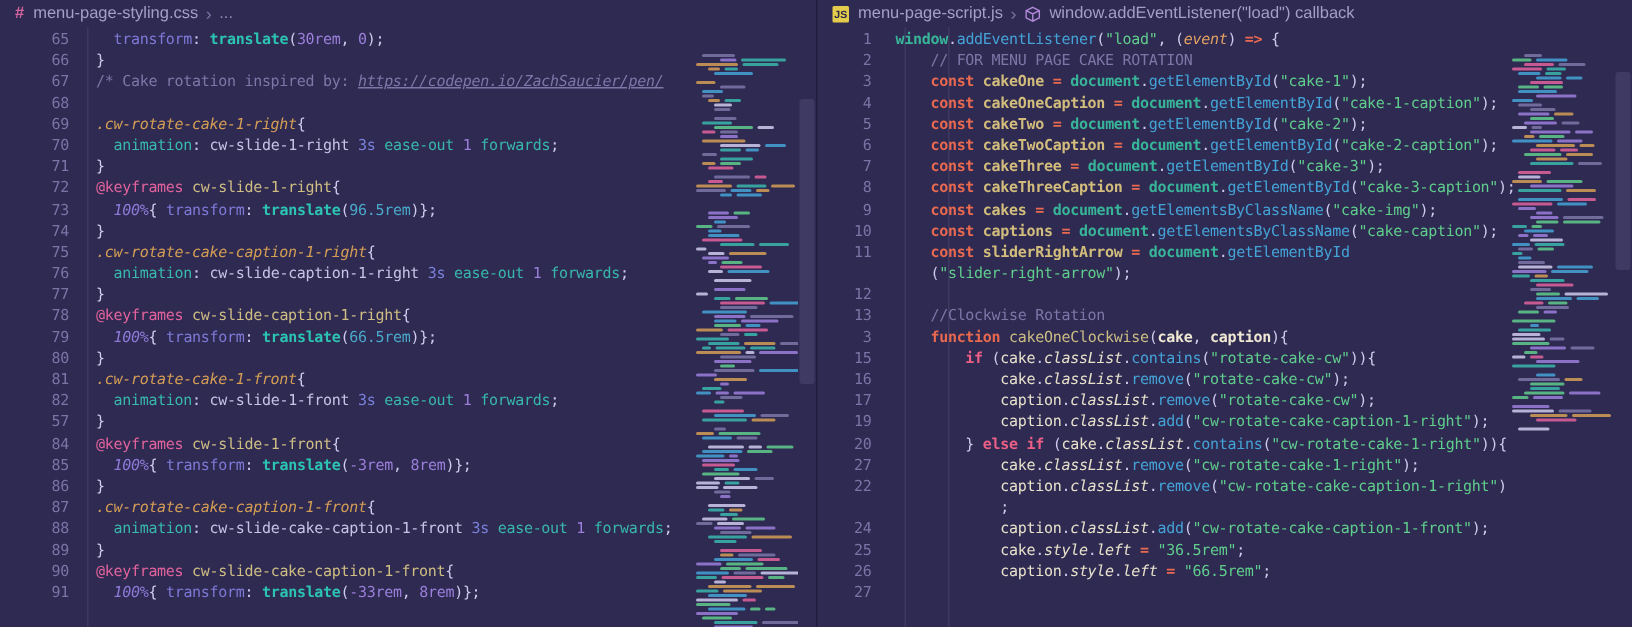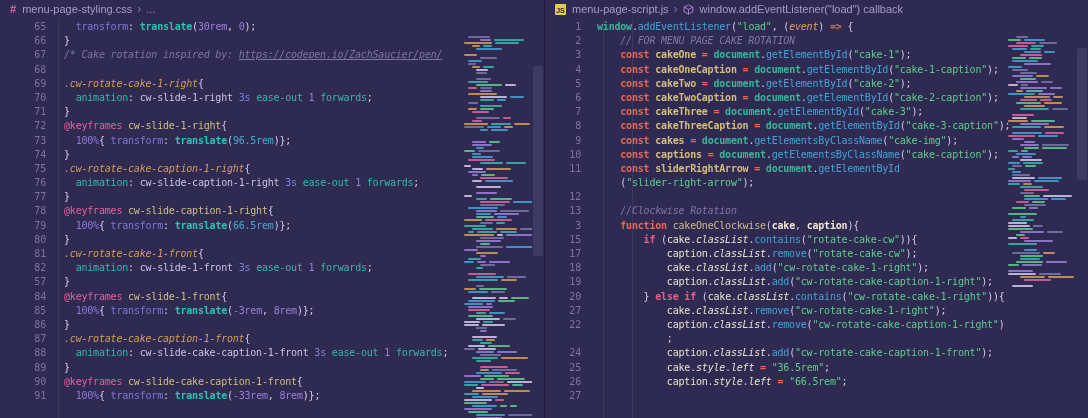--- a/index.html
+++ b/index.html
@@ -21,29 +21,29 @@
   .guide{position:absolute;top:0;bottom:0;width:1px;background:rgba(255,255,255,0.07);}
   .lines{position:absolute;top:2px;left:0;right:0;
     font-family:"DejaVu Sans Mono","Liberation Mono",monospace;font-size:10px;letter-spacing:-0.2px;}
   .code-row{display:flex;height:14.2px;line-height:14.2px;white-space:pre;}
   .ln{flex:none;text-align:right;color:#7b74a6;font-size:10px;}
   .pane.left .ln{width:46px;}   .pane.left .lc{padding-left:18px;}
   .pane.right .ln{width:36px;}  .pane.right .lc{padding-left:16px;}
   .lc{flex:none;}
   
   .tk-pln{color:var(--c-pln)} .tk-pun{color:var(--c-pun)}
-  .tk-com{color:var(--c-com);font-style:italic}
+  .tk-com{color:var(--c-com);}
   .tk-lnk{color:var(--c-com);font-style:italic;text-decoration:underline}
   .tk-sel{color:var(--c-sel);font-style:italic}
   .tk-atr{color:var(--c-atr)} .tk-kfn{color:var(--c-kfn)}
   .tk-cpv{color:var(--c-cpv)} .tk-cpt{color:var(--c-cpt)}
   .tk-fnc{color:var(--c-fnc);font-weight:bold}
   .tk-vnm{color:var(--c-vnm)} .tk-vtl{color:var(--c-vtl)}
   .tk-nvi{color:var(--c-nvi)} .tk-nte{color:var(--c-nte)} .tk-npe{color:var(--c-npe)}
-  .tk-pct{color:var(--c-pct);}
+  .tk-pct{color:var(--c-pct);font-style:italic}
   .tk-kwd{color:var(--c-kwd);font-weight:bold}
   .tk-ctl{color:var(--c-ctl);font-weight:bold}
   .tk-opr{color:var(--c-opr);font-weight:bold}
   .tk-vrb{color:var(--c-vrb);font-weight:bold}
   .tk-fnm{color:var(--c-fnm)}
   .tk-obj{color:var(--c-obj);font-weight:bold}
   .tk-mth{color:var(--c-mth)}
   .tk-prm{color:var(--c-prm);font-weight:bold}
   .tk-idn{color:var(--c-idn)}
   .tk-itl{color:var(--c-itl);font-style:italic}
@@ -316,22 +316,22 @@
           <div class="code-row"><span class="ln">7</span><span class="lc"><span class="tk-pln">    </span><span class="tk-kwd">const</span><span class="tk-pln"> </span><span class="tk-vrb">cakeThree</span><span class="tk-pln"> </span><span class="tk-opr">=</span><span class="tk-pln"> </span><span class="tk-obj">document</span><span class="tk-pun">.</span><span class="tk-mth">getElementById</span><span class="tk-pun">(</span><span class="tk-str">"cake-3"</span><span class="tk-pun">);</span></span></div>
           <div class="code-row"><span class="ln">8</span><span class="lc"><span class="tk-pln">    </span><span class="tk-kwd">const</span><span class="tk-pln"> </span><span class="tk-vrb">cakeThreeCaption</span><span class="tk-pln"> </span><span class="tk-opr">=</span><span class="tk-pln"> </span><span class="tk-obj">document</span><span class="tk-pun">.</span><span class="tk-mth">getElementById</span><span class="tk-pun">(</span><span class="tk-str">"cake-3-caption"</span><span class="tk-pun">);</span></span></div>
           <div class="code-row"><span class="ln">9</span><span class="lc"><span class="tk-pln">    </span><span class="tk-kwd">const</span><span class="tk-pln"> </span><span class="tk-vrb">cakes</span><span class="tk-pln"> </span><span class="tk-opr">=</span><span class="tk-pln"> </span><span class="tk-obj">document</span><span class="tk-pun">.</span><span class="tk-mth">getElementsByClassName</span><span class="tk-pun">(</span><span class="tk-str">"cake-img"</span><span class="tk-pun">);</span></span></div>
           <div class="code-row"><span class="ln">10</span><span class="lc"><span class="tk-pln">    </span><span class="tk-kwd">const</span><span class="tk-pln"> </span><span class="tk-vrb">captions</span><span class="tk-pln"> </span><span class="tk-opr">=</span><span class="tk-pln"> </span><span class="tk-obj">document</span><span class="tk-pun">.</span><span class="tk-mth">getElementsByClassName</span><span class="tk-pun">(</span><span class="tk-str">"cake-caption"</span><span class="tk-pun">);</span></span></div>
           <div class="code-row"><span class="ln">11</span><span class="lc"><span class="tk-pln">    </span><span class="tk-kwd">const</span><span class="tk-pln"> </span><span class="tk-vrb">sliderRightArrow</span><span class="tk-pln"> </span><span class="tk-opr">=</span><span class="tk-pln"> </span><span class="tk-obj">document</span><span class="tk-pun">.</span><span class="tk-mth">getElementById</span></span></div>
           <div class="code-row"><span class="ln"></span><span class="lc"><span class="tk-pln">    </span><span class="tk-pun">(</span><span class="tk-str">"slider-right-arrow"</span><span class="tk-pun">);</span></span></div>
           <div class="code-row"><span class="ln">12</span><span class="lc"></span></div>
           <div class="code-row"><span class="ln">13</span><span class="lc"><span class="tk-pln">    </span><span class="tk-com">//Clockwise Rotation</span></span></div>
           <div class="code-row"><span class="ln">3</span><span class="lc"><span class="tk-pln">    </span><span class="tk-kwd">function</span><span class="tk-pln"> </span><span class="tk-fnm">cakeOneClockwise</span><span class="tk-pun">(</span><span class="tk-prm">cake</span><span class="tk-pun">, </span><span class="tk-prm">caption</span><span class="tk-pun">){</span></span></div>
           <div class="code-row"><span class="ln">15</span><span class="lc"><span class="tk-pln">        </span><span class="tk-ctl">if</span><span class="tk-pun"> (</span><span class="tk-idn">cake</span><span class="tk-pun">.</span><span class="tk-itl">classList</span><span class="tk-pun">.</span><span class="tk-mth">contains</span><span class="tk-pun">(</span><span class="tk-str">"rotate-cake-cw"</span><span class="tk-pun">)){</span></span></div>
+          <div class="code-row"><span class="ln">16</span><span class="lc"><span class="tk-pln">            </span><span class="tk-idn">cake</span><span class="tk-pun">.</span><span class="tk-itl">classList</span><span class="tk-pun">.</span><span class="tk-mth">remove</span><span class="tk-pun">(</span><span class="tk-str">"rotate-cake-cw"</span><span class="tk-pun">);</span></span></div>
           <div class="code-row"><span class="ln">17</span><span class="lc"><span class="tk-pln">            </span><span class="tk-idn">caption</span><span class="tk-pun">.</span><span class="tk-itl">classList</span><span class="tk-pun">.</span><span class="tk-mth">remove</span><span class="tk-pun">(</span><span class="tk-str">"rotate-cake-cw"</span><span class="tk-pun">);</span></span></div>
-          <div class="code-row"><span class="ln">18</span><span class="lc"><span class="tk-pln">            </span><span class="tk-idn">cake</span><span class="tk-pun">.</span><span class="tk-itl">classList</span><span class="tk-pun">.</span><span class="tk-mth">add</span><span class="tk-pun">(</span><span class="tk-str">"cw-rotate-cake-1-right"</span><span class="tk-pun">);</span></span></div>
           <div class="code-row"><span class="ln">19</span><span class="lc"><span class="tk-pln">            </span><span class="tk-idn">caption</span><span class="tk-pun">.</span><span class="tk-itl">classList</span><span class="tk-pun">.</span><span class="tk-mth">add</span><span class="tk-pun">(</span><span class="tk-str">"cw-rotate-cake-caption-1-right"</span><span class="tk-pun">);</span></span></div>
           <div class="code-row"><span class="ln">20</span><span class="lc"><span class="tk-pln">        </span><span class="tk-pun">} </span><span class="tk-ctl">else</span><span class="tk-pln"> </span><span class="tk-ctl">if</span><span class="tk-pun"> (</span><span class="tk-idn">cake</span><span class="tk-pun">.</span><span class="tk-itl">classList</span><span class="tk-pun">.</span><span class="tk-mth">contains</span><span class="tk-pun">(</span><span class="tk-str">"cw-rotate-cake-1-right"</span><span class="tk-pun">)){</span></span></div>
           <div class="code-row"><span class="ln">27</span><span class="lc"><span class="tk-pln">            </span><span class="tk-idn">cake</span><span class="tk-pun">.</span><span class="tk-itl">classList</span><span class="tk-pun">.</span><span class="tk-mth">remove</span><span class="tk-pun">(</span><span class="tk-str">"cw-rotate-cake-1-right"</span><span class="tk-pun">);</span></span></div>
           <div class="code-row"><span class="ln">22</span><span class="lc"><span class="tk-pln">            </span><span class="tk-idn">caption</span><span class="tk-pun">.</span><span class="tk-itl">classList</span><span class="tk-pun">.</span><span class="tk-mth">remove</span><span class="tk-pun">(</span><span class="tk-str">"cw-rotate-cake-caption-1-right"</span><span class="tk-pun">)</span></span></div>
           <div class="code-row"><span class="ln"></span><span class="lc"><span class="tk-pln">            </span><span class="tk-pun">;</span></span></div>
           <div class="code-row"><span class="ln">24</span><span class="lc"><span class="tk-pln">            </span><span class="tk-idn">caption</span><span class="tk-pun">.</span><span class="tk-itl">classList</span><span class="tk-pun">.</span><span class="tk-mth">add</span><span class="tk-pun">(</span><span class="tk-str">"cw-rotate-cake-caption-1-front"</span><span class="tk-pun">);</span></span></div>
           <div class="code-row"><span class="ln">25</span><span class="lc"><span class="tk-pln">            </span><span class="tk-idn">cake</span><span class="tk-pun">.</span><span class="tk-itl">style</span><span class="tk-pun">.</span><span class="tk-itl">left</span><span class="tk-pln"> </span><span class="tk-opr">=</span><span class="tk-pln"> </span><span class="tk-str">"36.5rem"</span><span class="tk-pun">;</span></span></div>
           <div class="code-row"><span class="ln">26</span><span class="lc"><span class="tk-pln">            </span><span class="tk-idn">caption</span><span class="tk-pun">.</span><span class="tk-itl">style</span><span class="tk-pun">.</span><span class="tk-itl">left</span><span class="tk-pln"> </span><span class="tk-opr">=</span><span class="tk-pln"> </span><span class="tk-str">"66.5rem"</span><span class="tk-pun">;</span></span></div>
           <div class="code-row"><span class="ln">27</span><span class="lc"></span></div>
         </div>

